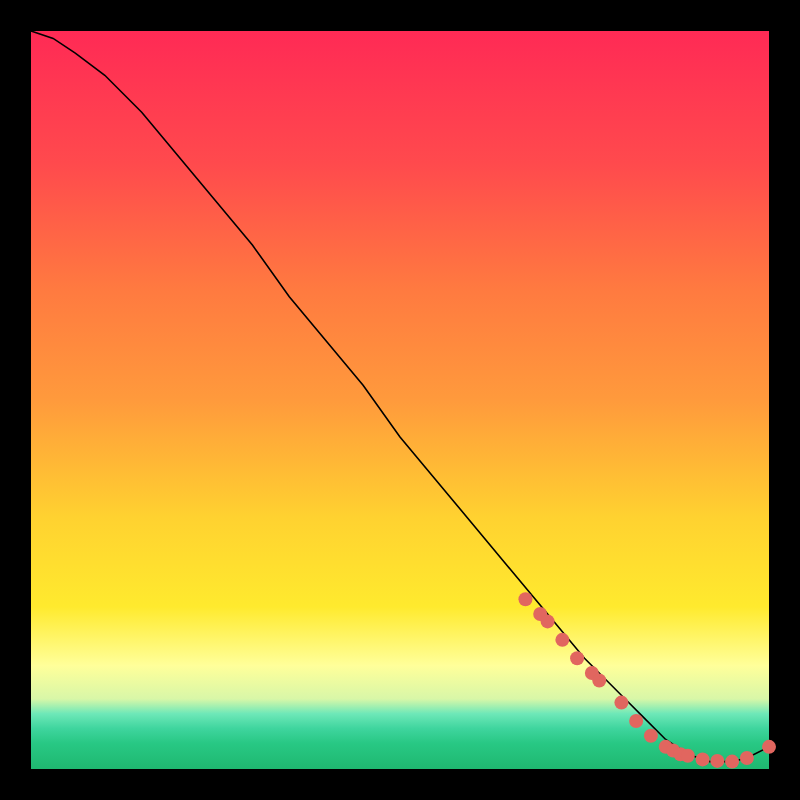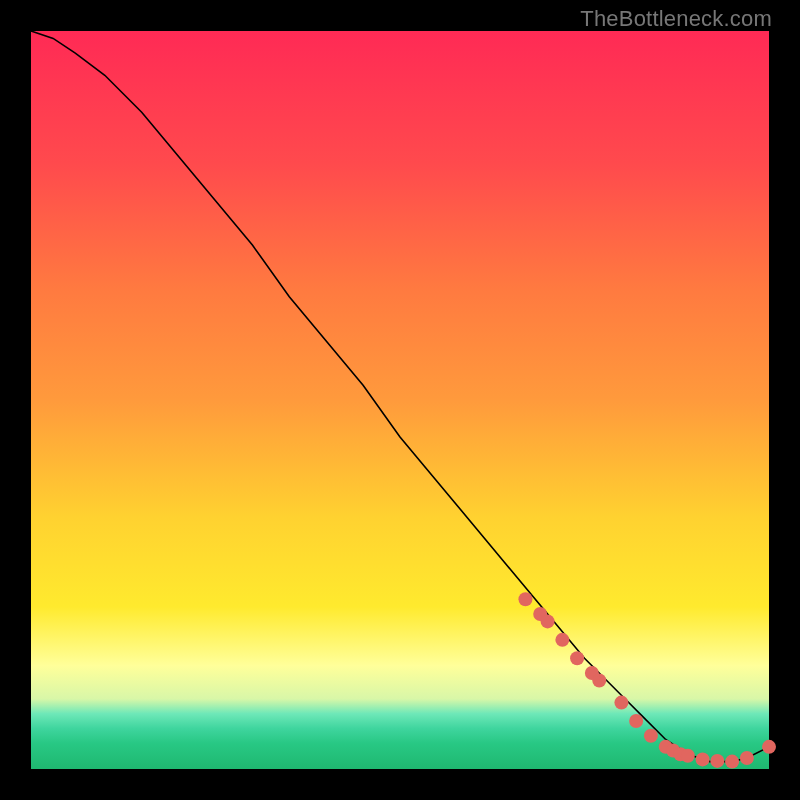--- a/index.html
+++ b/index.html
@@ -72,14 +72,13 @@
           <circle cx="649.44" cy="723.24" r="7" fill="#e1665f" stroke="#d94f48" stroke-width="0"></circle>
           <circle cx="656.82" cy="724.72" r="7" fill="#e1665f" stroke="#d94f48" stroke-width="0"></circle>
           <circle cx="671.58" cy="728.41" r="7" fill="#e1665f" stroke="#d94f48" stroke-width="0"></circle>
           <circle cx="686.34" cy="729.88" r="7" fill="#e1665f" stroke="#d94f48" stroke-width="0"></circle>
           <circle cx="701.10" cy="730.62" r="7" fill="#e1665f" stroke="#d94f48" stroke-width="0"></circle>
           <circle cx="715.86" cy="726.93" r="7" fill="#e1665f" stroke="#d94f48" stroke-width="0"></circle>
           <circle cx="738.00" cy="715.86" r="7" fill="#e1665f" stroke="#d94f48" stroke-width="0"></circle>
         </g>
     </svg>
   </div>
-  <div class="watermark">TheBottleneck.com</div>
 </div>
 
 </body></html>

